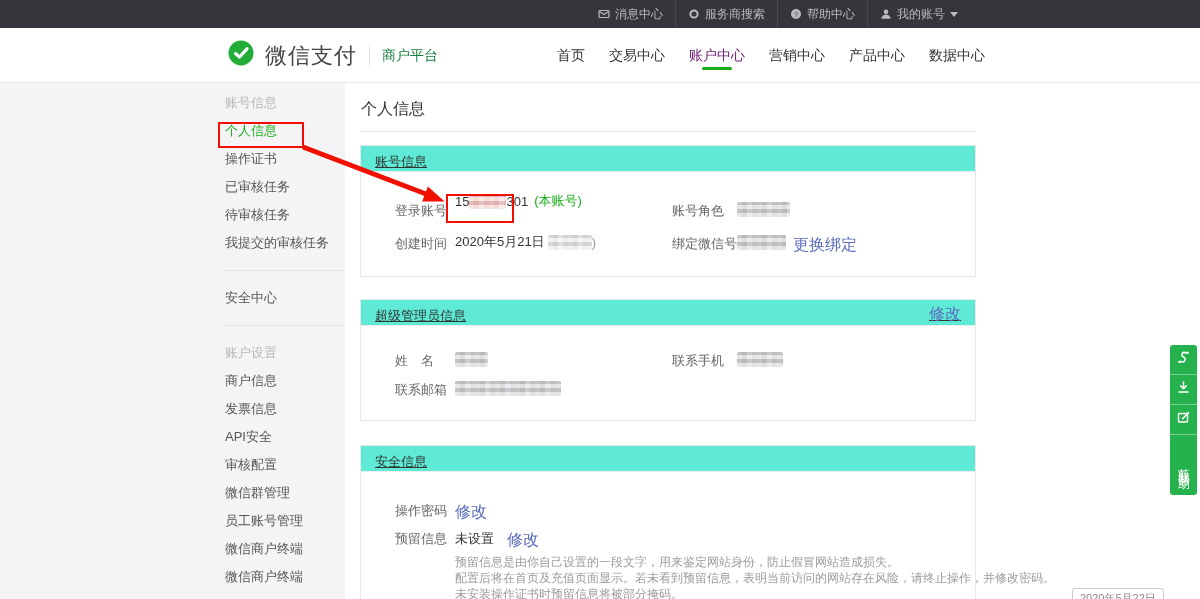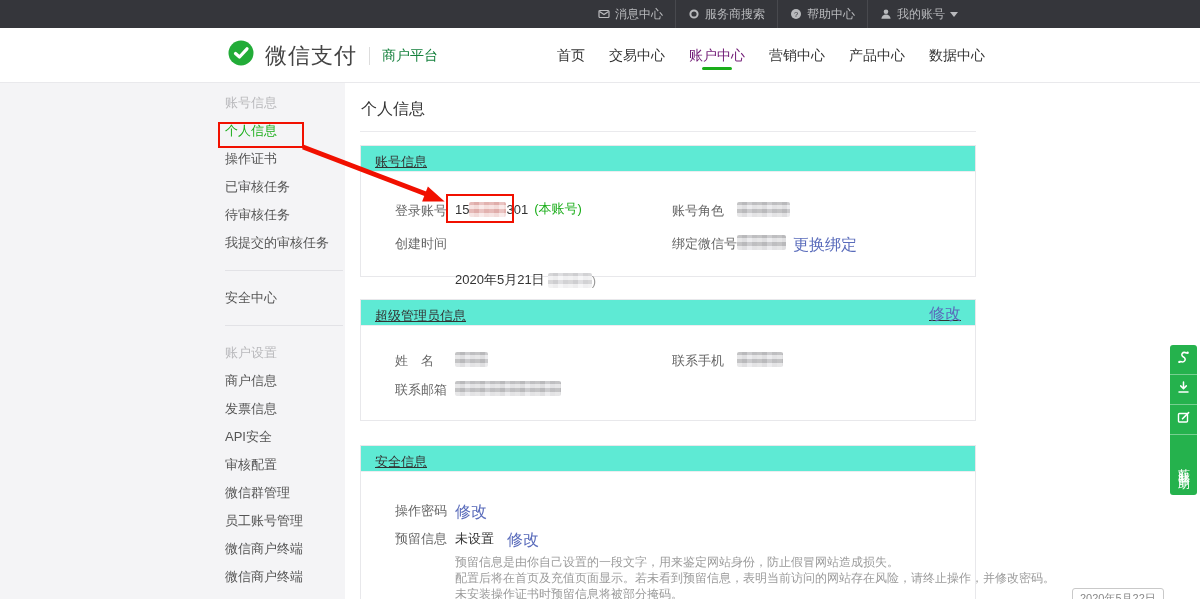--- a/index.html
+++ b/index.html
@@ -181,31 +181,31 @@
 <div class="main">
   <div class="content">
     <h1 class="page-title">个人信息</h1>
     <hr class="title-divider">
 
     <section class="card card1">
       <div class="card-head">
         <span>账号信息</span>
       </div>
       <span class="lbl" style="top:56px; left:34px;">登录账号</span>
-      <span class="val" style="top:54px; left:94px;">
+      <span class="val" style="top:46px; left:94px;">
         <span>15</span>
         <span class="mosaic pink" style="width:37px;"></span>
         <span>301</span>
         <span class="green-note">(本账号)</span>
       </span>
       <span class="lbl" style="top:56px; left:311px;">账号角色</span>
       <span class="mosaic abs" style="top:56px; left:376px; width:53px;"></span>
 
       <span class="lbl" style="top:89px; left:34px;">创建时间</span>
-      <span class="val" style="top:87px; left:94px;margin-top:38px;">
+      <span class="val" style="top:87px; left:94px;">
         <span>2020年5月21日</span>
         <span class="mosaic light" style="width:44px; margin-left:3px;"></span>
         <span class="tail">)</span>
       </span>
       <span class="lbl" style="top:89px; left:311px;">绑定微信号</span>
       <span class="mosaic abs" style="top:89px; left:376px; width:49px;"></span>
       <span class="link" style="position:absolute; top:89px; left:432px;">更换绑定</span>
     </section>
 
     <section class="card card2">

